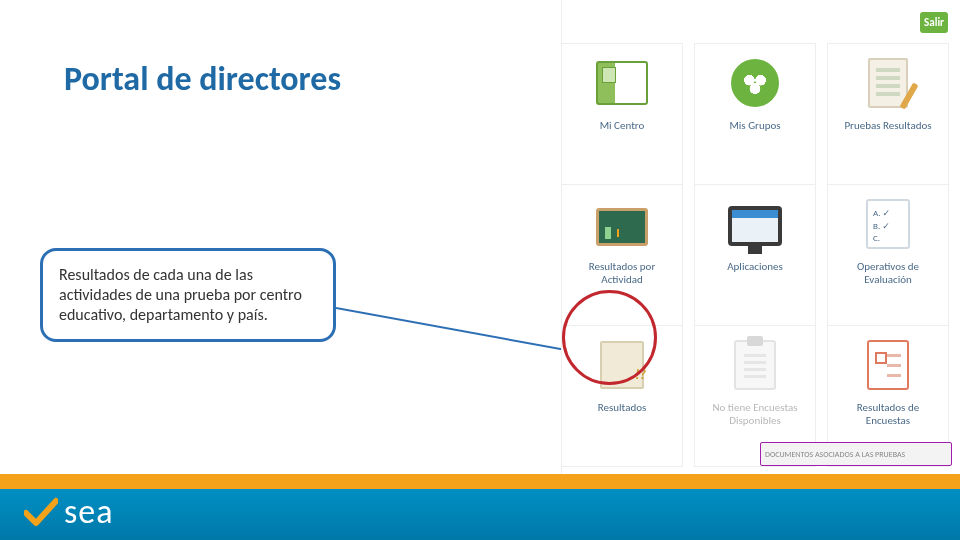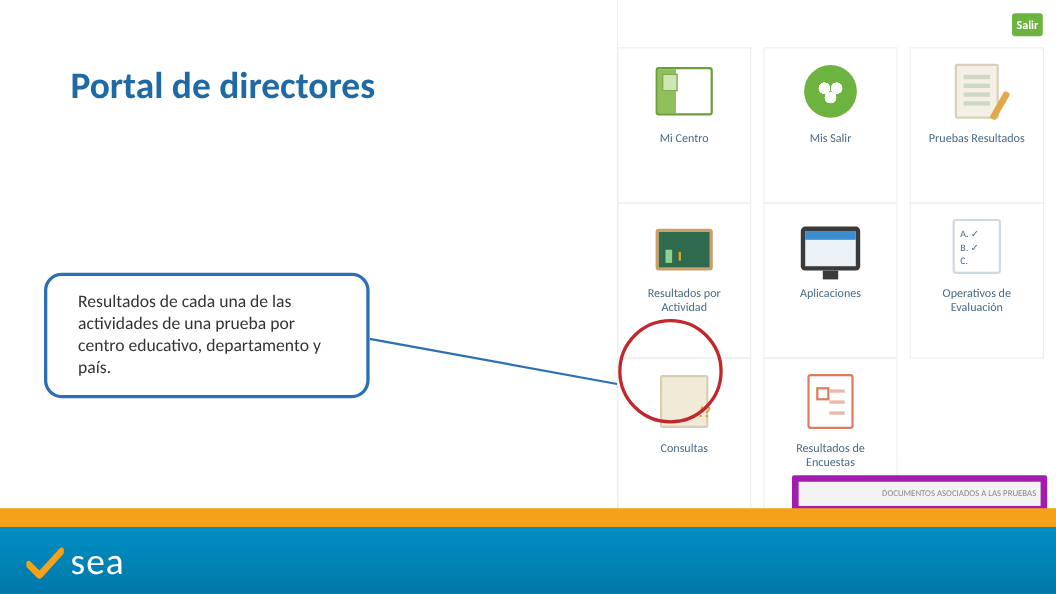--- a/index.html
+++ b/index.html
@@ -1,32 +1,32 @@
 <!DOCTYPE html>
 <html><head>
 <meta charset="utf-8">
 <style>
   *{box-sizing:border-box;margin:0;padding:0;font-family:Calibri,Arial,sans-serif}
   html,body{width:960px;height:540px;background:#fff;overflow:hidden;position:relative}
   .slide{position:relative;width:960px;height:540px;background:#fff}
   .title{position:absolute;left:64px;top:58px;font-size:34px;color:#1f6aa5;font-weight:700}
-  .callout{position:absolute;left:40px;top:248px;width:296px;border:3px solid #2d6fb5;border-radius:16px;background:#fff;padding:14px 28px;font-size:16px;color:#333;line-height:1.25}
+  .callout{position:absolute;left:40px;top:248px;width:296px;border:3px solid #2d6fb5;border-radius:16px;background:#fff;padding:14px 16px;font-size:16px;color:#333;line-height:1.25}
   .connector{position:absolute;left:336px;top:300px;width:230px;height:60px}
   .panel{position:absolute;right:0;top:0;width:399px;height:540px;background:#fff;border-left:1px solid #eee}
   .salir{position:absolute;right:12px;top:12px;background:#6db33f;color:#fff;font-size:11px;padding:4px 4px;border-radius:3px;font-weight:bold}
   .grid{position:absolute;left:0;top:44px;width:399px;display:grid;grid-template-columns:repeat(3,1fr);gap:0}
   .tile{position:relative;height:142px;border:1px solid #eee;margin:-1px 12px 0 -1px;display:flex;flex-direction:column;align-items:center;justify-content:flex-start;padding-top:10px}
   .tile .icon{width:58px;height:58px;display:flex;align-items:center;justify-content:center;margin-bottom:8px}
   .tile .lbl{font-size:11px;color:#4a6a88;text-align:center;line-height:1.15;padding:0 6px}
   .tile.low .lbl{color:#b8b8b8}
   .highlight-ring{position:absolute;left:562px;top:290px;width:95px;height:95px;border:3px solid #c1272d;border-radius:50%;pointer-events:none;z-index:50}
-  .footer-band{position:absolute;left:0;bottom:0;width:960px;height:78px;background:linear-gradient(180deg,#f4a21a 0%,#f4a21a 22%,#008fc4 22%,#0078a8 100%)}
+  .footer-band{position:absolute;left:0;bottom:0;width:960px;height:66px;background:linear-gradient(180deg,#f4a21a 0%,#f4a21a 22%,#008fc4 22%,#0078a8 100%)}
   .logo{position:absolute;left:24px;bottom:8px;display:flex;align-items:center;gap:6px}
   .logo-text{color:#fff;font-size:34px;font-weight:300;letter-spacing:1px}
-  .doc-btn{position:absolute;right:8px;bottom:74px;width:232px;background:#f3f3f3;border:6px solid #a21caf;color:#888;font-size:8px;text-align:right;padding:6px 4px;border-radius:2px}
+  .doc-btn{position:absolute;right:8px;bottom:74px;width:192px;background:#f3f3f3;border:1px solid #a21caf;color:#888;font-size:8px;text-align:left;padding:6px 4px;border-radius:2px}
   .msg-row{position:absolute;right:0;bottom:2px;width:250px;text-align:center;font-size:11px;color:#4a6a88}
   
   .ic-book{width:52px;height:44px;background:linear-gradient(90deg,#8fbf5a 0 35%,#fff 35% 100%);border:2px solid #6aa03a;border-radius:3px;position:relative}
   .ic-book::before{content:"";position:absolute;left:4px;top:4px;width:12px;height:14px;background:#cde6b3;border:1px solid #6aa03a}
   .ic-groups{width:48px;height:48px;border-radius:50%;background:#6db33f;position:relative}
   .ic-groups::before{content:"";position:absolute;left:10px;top:10px;width:28px;height:28px;background:radial-gradient(circle at 30% 40%,#fff 0 20%,transparent 21%),radial-gradient(circle at 70% 40%,#fff 0 20%,transparent 21%),radial-gradient(circle at 50% 70%,#fff 0 22%,transparent 23%);border-radius:50%}
   .ic-doc{width:40px;height:50px;background:#f4f0e6;border:2px solid #d8d0b8;border-radius:2px;position:relative}
   .ic-doc::before{content:"";position:absolute;left:6px;top:8px;right:6px;height:4px;background:#cfd8c0;box-shadow:0 8px 0 #cfd8c0,0 16px 0 #cfd8c0,0 24px 0 #cfd8c0}
   .ic-doc.pencil::after{content:"";position:absolute;right:-6px;bottom:-4px;width:6px;height:28px;background:#e0a848;transform:rotate(30deg);border-radius:2px}
   .ic-folder{width:50px;height:40px;background:linear-gradient(180deg,#f4a21a,#e08c0f);border-radius:4px;position:relative;margin-top:6px}
@@ -72,21 +72,21 @@
         <div class="icon">
             <div class="ic-book"></div>
           </div>
         <div class="lbl">Mi Centro</div>
       </div>
 
       <div class="tile">
         <div class="icon">
             <div class="ic-groups"></div>
           </div>
-        <div class="lbl">Mis Salir</div>
+        <div class="lbl">Mis Grupos</div>
       </div>
 
       <div class="tile">
         <div class="icon">
             <div class="ic-doc pencil"></div>
           </div>
         <div class="lbl">Pruebas Resultados</div>
       </div>
 
 
@@ -108,23 +108,29 @@
         <div class="icon">
             <div class="ic-check"></div>
           </div>
         <div class="lbl">Operativos de Evaluación</div>
       </div>
 
       <div class="tile">
         <div class="icon">
             <div class="ic-note"></div>
           </div>
-        <div class="lbl">Consultas</div>
+        <div class="lbl">Resultados</div>
       </div>
 
+      <div class="tile low">
+        <div class="icon">
+            <div class="ic-clip"></div>
+          </div>
+        <div class="lbl">No tiene Encuestas Disponibles</div>
+      </div>
 
       <div class="tile">
         <div class="icon">
             <div class="ic-survey"></div>
           </div>
         <div class="lbl">Resultados de Encuestas</div>
       </div>
 
     </div>
 

